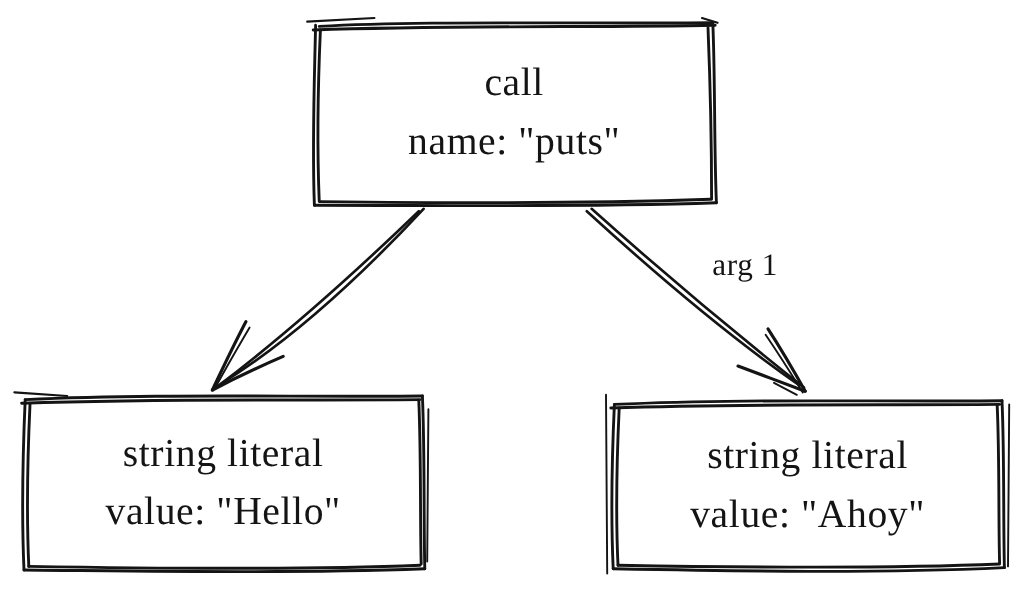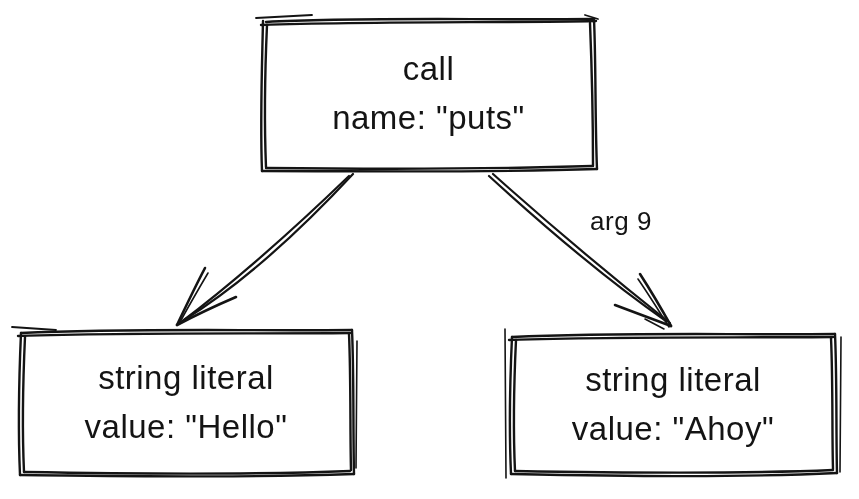--- a/index.html
+++ b/index.html
@@ -6,21 +6,21 @@
     margin: 0;
     padding: 0;
     background: #ffffff;
   }
   .canvas {
     position: relative;
     width: 859px;
     height: 499px;
     background: #ffffff;
     overflow: hidden;
-    font-family: Liberation Sans, sans-serif;
+    font-family: Liberation Serif, serif;
   }
   .sketch-layer {
     position: absolute;
     left: 0;
     top: 0;
   }
   .node {
     position: absolute;
     display: flex;
     flex-direction: column;
@@ -121,15 +121,15 @@
   <div class="node node-hello">
     <div>string literal</div>
     <div>value: "Hello"</div>
   </div>
 
   <div class="node node-ahoy">
     <div>string literal</div>
     <div>value: "Ahoy"</div>
   </div>
 
-  <div class="edge-label edge-label-arg1">arg 9</div>
+  <div class="edge-label edge-label-arg1">arg 1</div>
 
 </div>
 
 </body></html>

